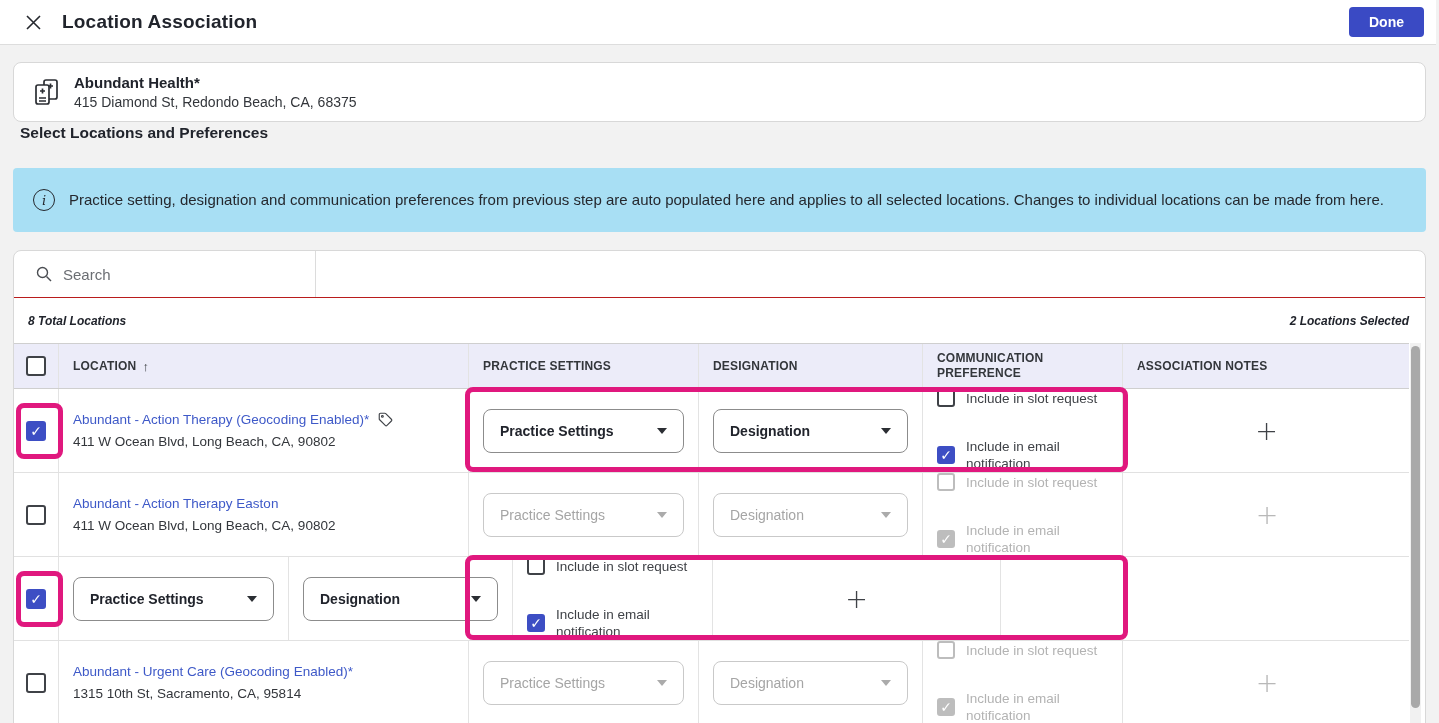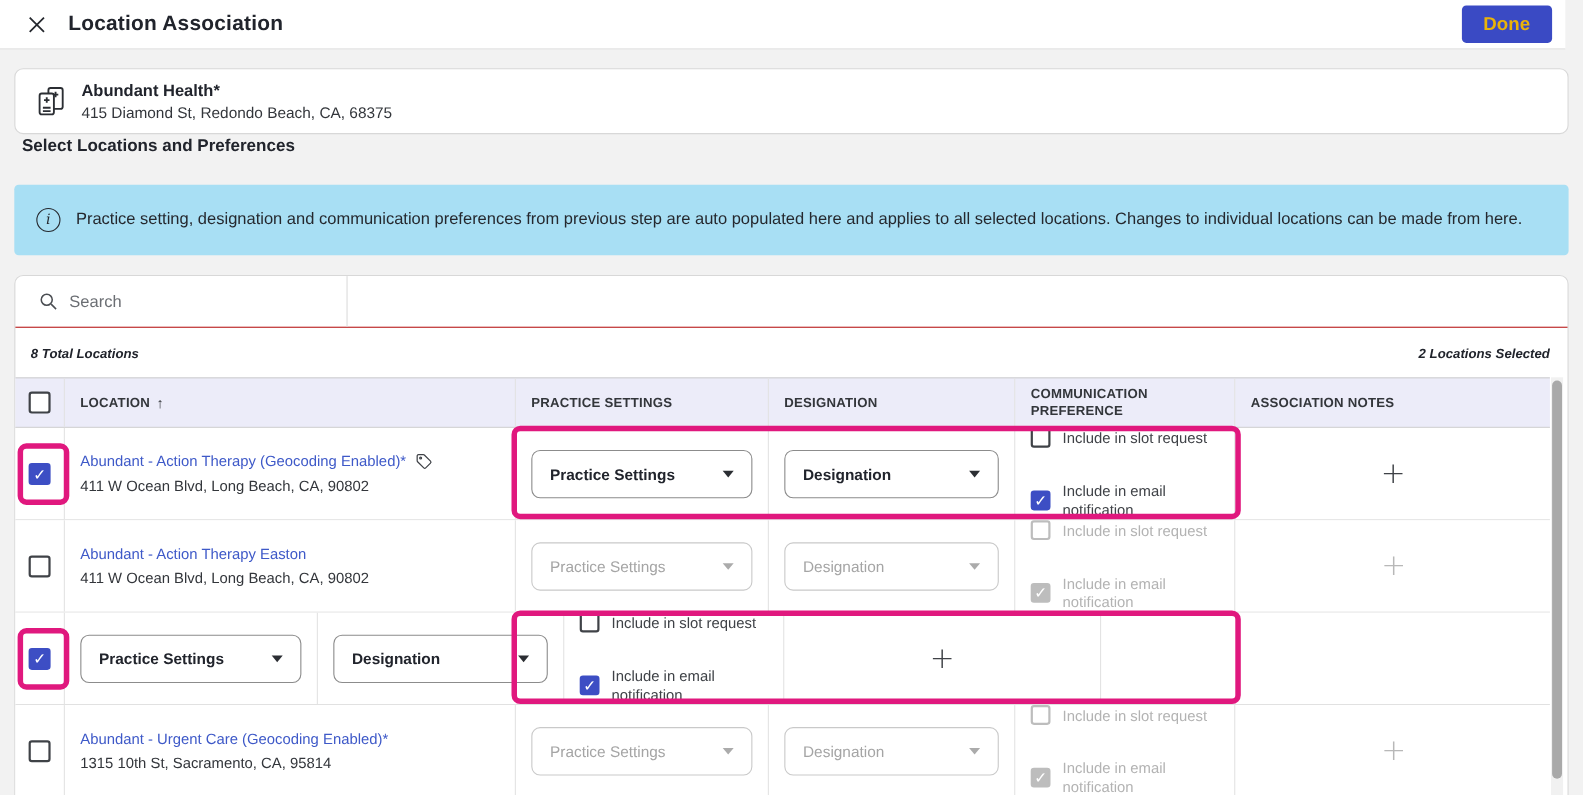--- a/index.html
+++ b/index.html
@@ -1,28 +1,28 @@
 <!DOCTYPE html>
 <html><head>
 <meta charset="utf-8">
 <style>
   * { margin:0; padding:0; box-sizing:border-box; }
   html,body { width:1439px; height:723px; overflow:hidden;
     font-family:"Liberation Sans","DejaVu Sans",sans-serif;
     background:#F2F2F2; color:#2B2E33; position:relative; }
 
   
-  .topbar { position:absolute; top:0; left:0; right:16px; height:45px; background:#FFFFFF;
+  .topbar { position:absolute; top:0; left:0; right:3px; height:45px; background:#FFFFFF;
     border-bottom:1px solid #DDDDDD; display:flex; align-items:center; padding:15px 12px; }
   .close-x { width:30px; height:30px; display:flex; align-items:center; justify-content:center;
     cursor:pointer; margin-left:6px; }
   .close-x svg { width:15px; height:15px; stroke:#25282E; stroke-width:1.6; }
   .page-title { font-size:19px; font-weight:700; color:#21242C; margin-left:14px; letter-spacing:.2px; }
-  .done-btn { margin-left:auto; background:#3A4AC4; color:#eab308; border:none; border-radius:4px;
-    font-size:17px; font-weight:700; padding:7px 20px; cursor:pointer;
+  .done-btn { margin-left:auto; background:#3A4AC4; color:#ffffff; border:none; border-radius:4px;
+    font-size:14px; font-weight:700; padding:7px 20px; cursor:pointer;
     font-family:"Liberation Sans",sans-serif; }
 
   
   .facility-card { position:absolute; left:13px; right:13px; top:62px; height:60px; background:#FFF;
     border:1px solid #D8D8D8; border-radius:8px; display:flex; align-items:center; padding:16px 18px; }
   .facility-icon { width:30px; height:30px; margin-right:12px; flex:0 0 auto; }
   .facility-name { font-size:15px; font-weight:700; color:#21242C; line-height:20px; }
   .facility-addr { font-size:14px; color:#33363B; line-height:19px; }
 
   

